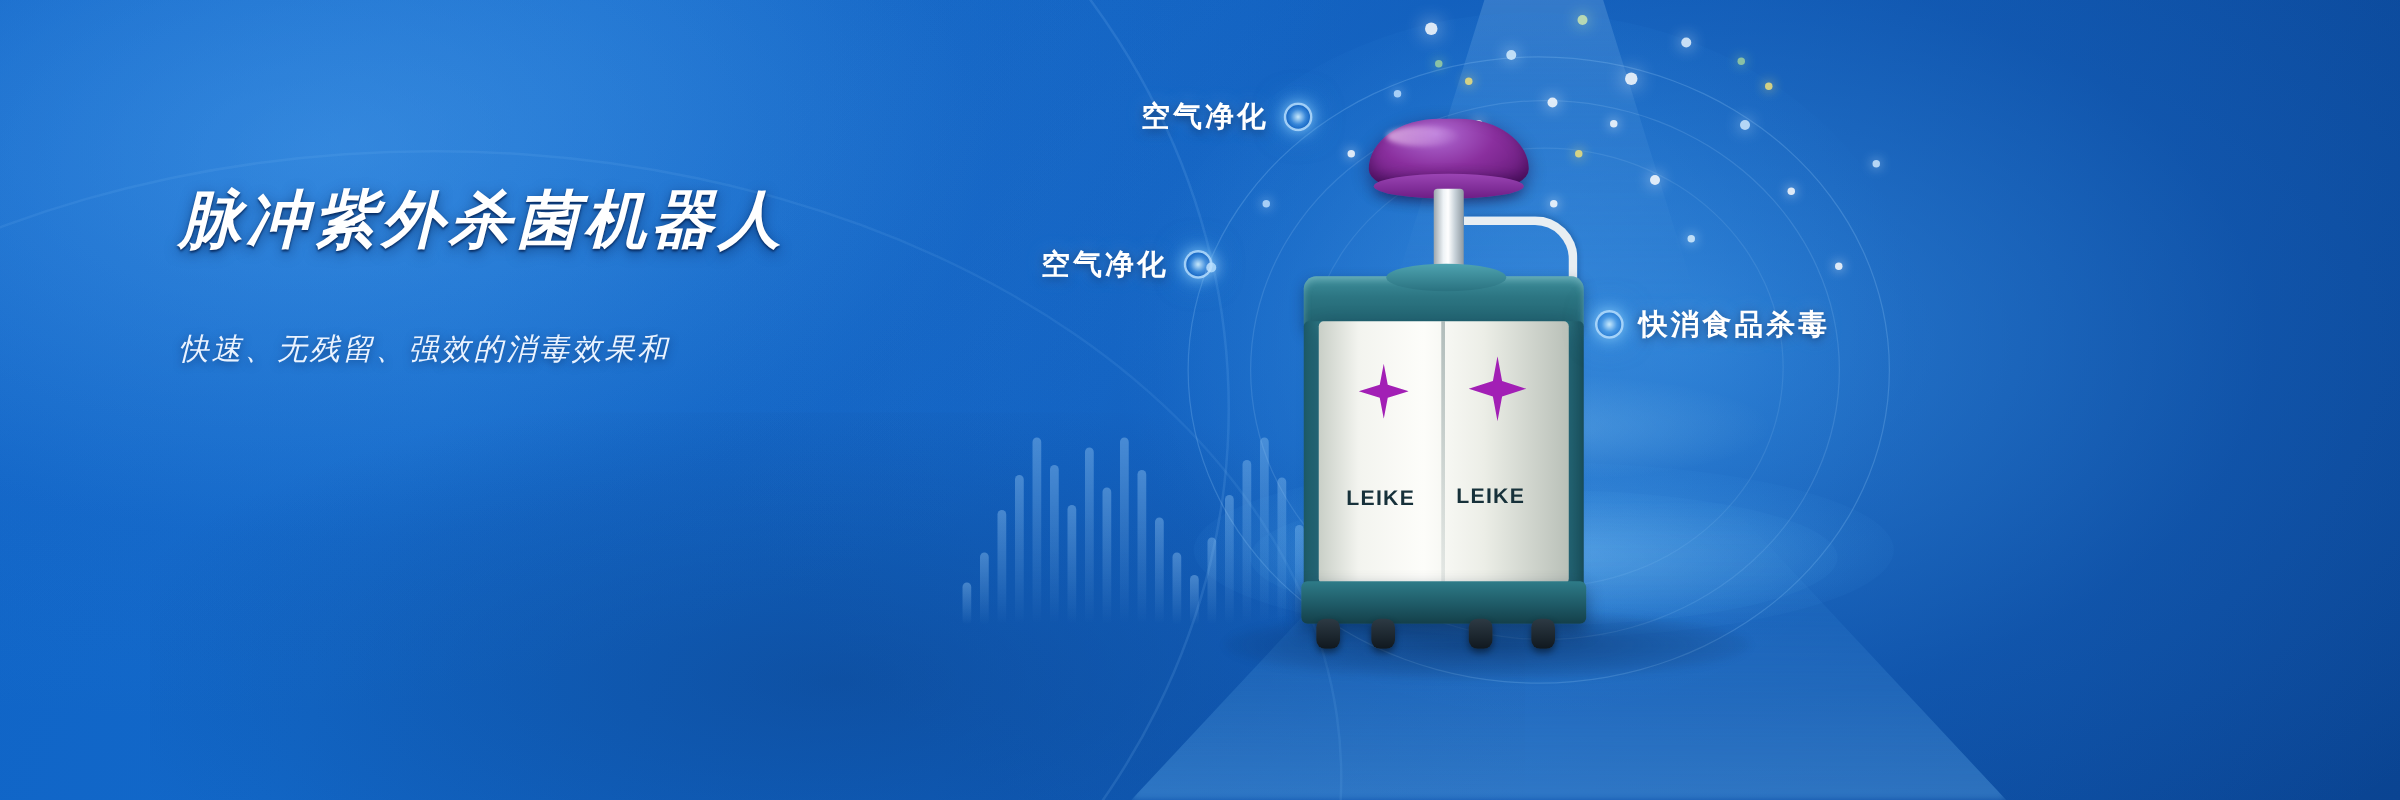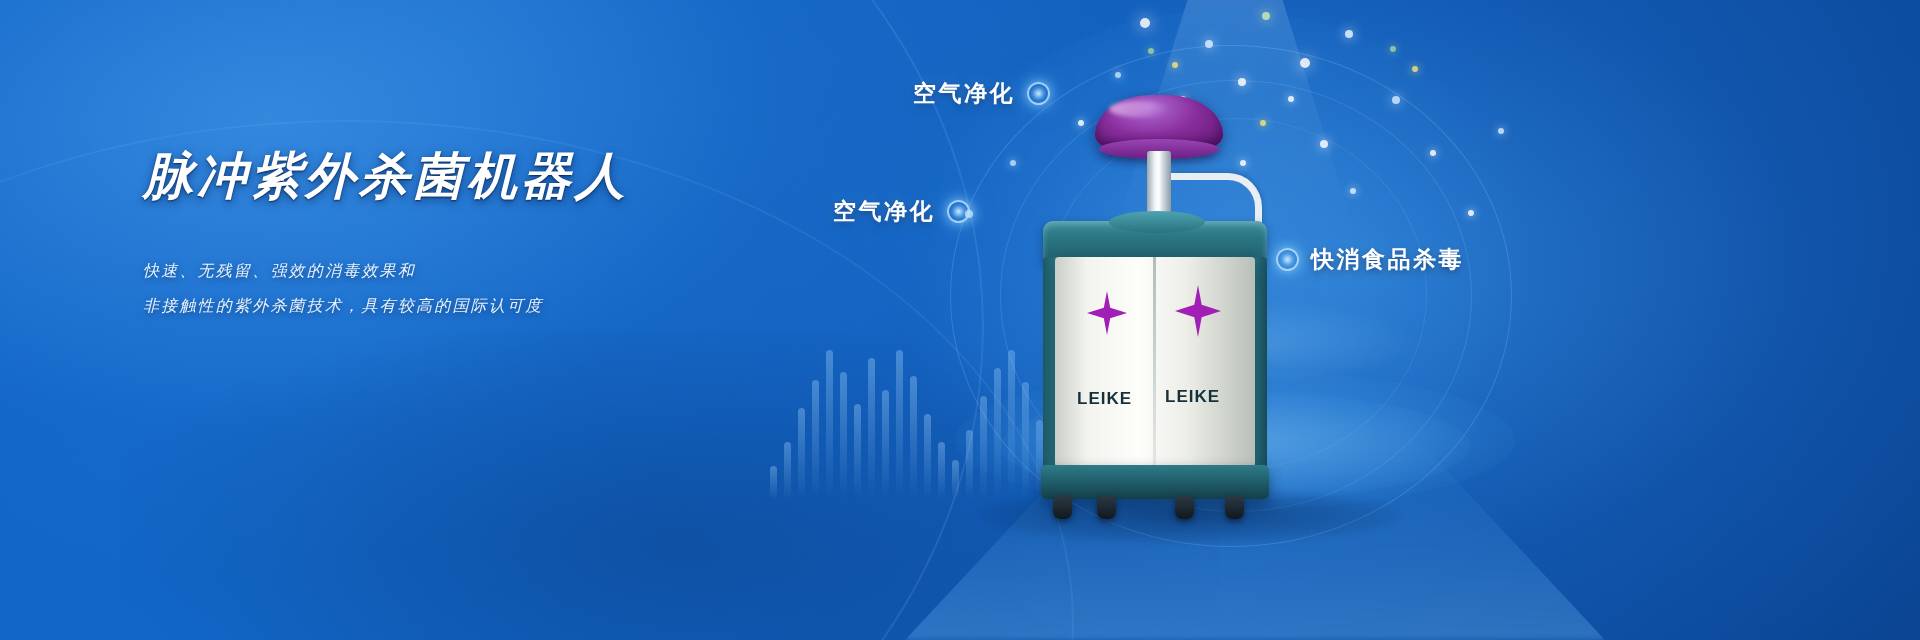--- a/index.html
+++ b/index.html
@@ -67,21 +67,21 @@
   
   .copy{position:absolute;left:143px;top:140px;width:760px;font-style:italic;}
   .title-line{
     color:#ffffff;font-size:50px;line-height:1.42;letter-spacing:4px;font-weight:700;
     font-family:"DejaVu Serif","Liberation Serif",serif;
     text-shadow:0 3px 10px rgba(2,30,78,.55), 0 1px 2px rgba(2,30,78,.8);
     white-space:nowrap;
   }
   .title-line.second{margin-top:8px;}
   .sub{
-    margin-top:44px;color:#eaf3ff;font-size:16px;line-height:2.05;letter-spacing:2.2px;
+    margin-top:44px;color:#eaf3ff;font-size:24px;line-height:2.05;letter-spacing:2.2px;
     font-family:"DejaVu Serif","Liberation Serif",serif;
     text-shadow:0 2px 7px rgba(2,30,78,.55);
     white-space:nowrap;
   }
   
   .callout{position:absolute;display:flex;align-items:center;gap:12px;white-space:nowrap;}
   .callout .lbl{
     color:#ffffff;font-size:23px;font-weight:700;letter-spacing:2.5px;
     font-family:"DejaVu Serif","Liberation Serif",serif;
     text-shadow:0 2px 8px rgba(2,30,78,.65),0 0 14px rgba(120,190,255,.45);
@@ -295,16 +295,15 @@
     <span class="dot"></span>
   </div>
   <div class="callout c-med">
     <span class="lbl">快消食品杀毒</span>
     <span class="dot"></span>
   </div>
 
   <div class="copy">
     <div class="title-line">脉冲紫外杀菌机器人</div>
     <div class="sub">快速、无残留、强效的消毒效果和</div>
-    <div class="sub" style="margin-top:2px;">非接触性的紫外杀菌技术，具有较高的国际认可度</div>
   </div>
 
 </div>
 
 </body></html>

